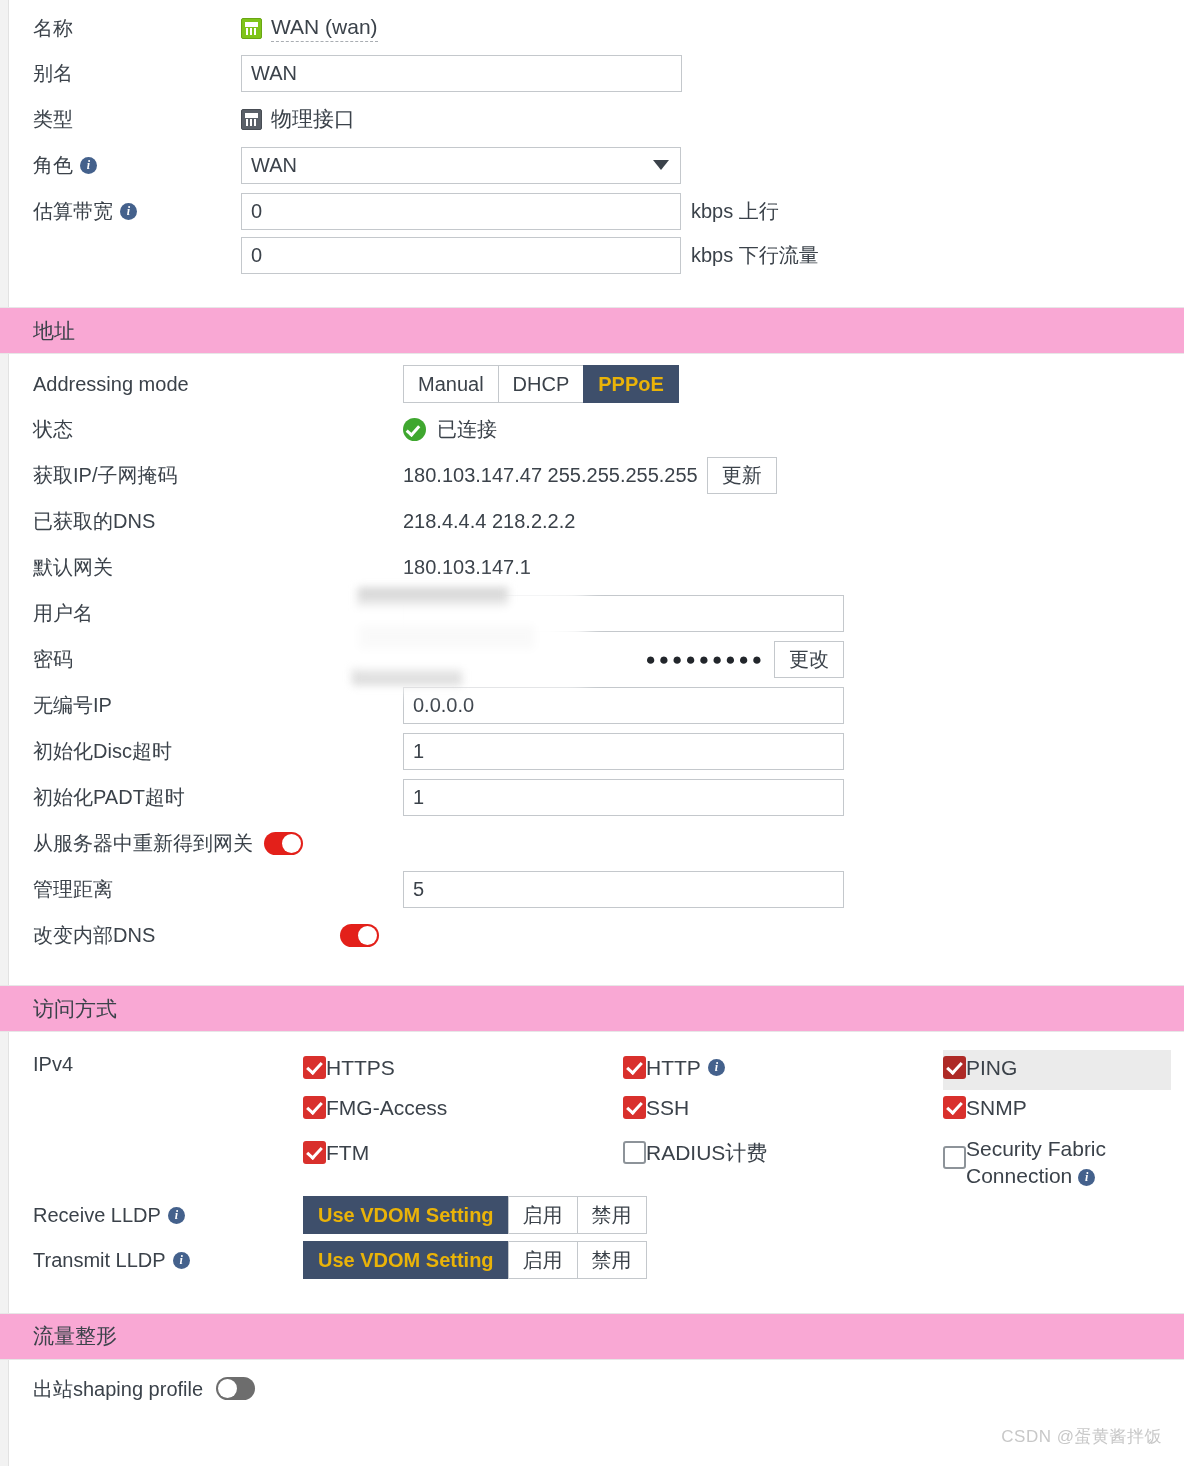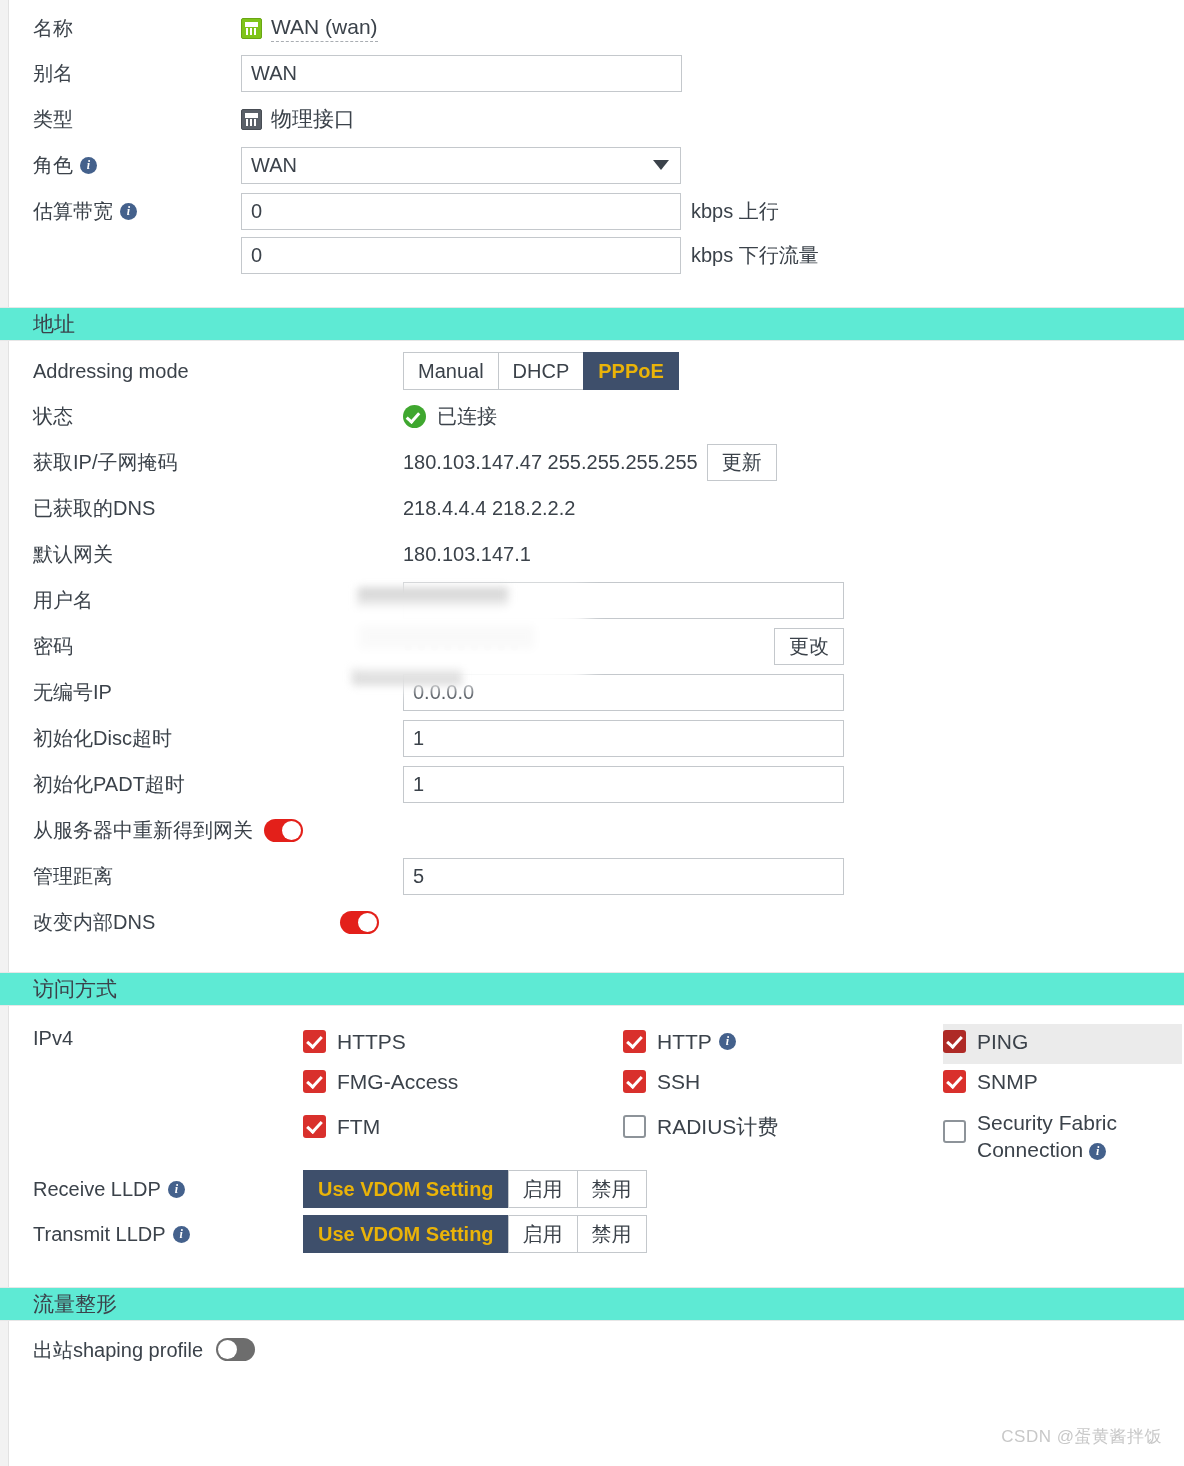--- a/index.html
+++ b/index.html
@@ -26,24 +26,24 @@
     border-right: 1px solid #e2e2e2;
   }
   .page {
     position: absolute;
     left: 10px; top: 0; right: 0; bottom: 0;
     background: #fff;
   }
 
   
   .section-head {
-    background: #5eead4;
+    background: #f9a8d4;
     border-top: 1px solid #e7e7e7;
     border-bottom: 1px solid #e7e7e7;
-    height: 34px;
+    height: 47px;
     display: flex;
     align-items: center;
     padding-left: 23px;
     font-size: 21px;
     color: #3b424a;
     margin-left: -10px;
     padding-left: 33px;
   }
 
   
@@ -249,21 +249,20 @@
   
   .cbgrid {
     display: grid;
     grid-template-columns: 320px 320px auto;
     row-gap: 0;
     padding-top: 4px;
   }
   .cbcell {
     display: flex;
     align-items: flex-start;
-    gap: 11px;
     min-height: 40px;
     padding: 3px 0;
   }
   .cbcell.hl { background: #ebebeb; align-self: start; padding-right: 6px; }
   .cb {
     width: 23px; height: 23px;
     border-radius: 3px;
     flex: 0 0 23px;
     position: relative;
     margin-top: 3px;
@@ -432,21 +431,21 @@
 
   <div class="row">
     <div class="lbl" style="width:325px;flex:0 0 325px;">用户名</div>
     <div class="fld">
       <div class="inp w441"></div>
     </div>
   </div>
 
   <div class="row">
     <div class="lbl" style="width:325px;flex:0 0 325px;">密码</div>
-    <div class="fld" style="width:441px;justify-content:space-between;">
+    <div class="fld" style="width:441px;justify-content:flex-end;">
       <span class="pw-dots">●●●●●●●●●</span>
       <div class="sbtn">更改</div>
     </div>
   </div>
 
   <div class="row">
     <div class="lbl" style="width:325px;flex:0 0 325px;">无编号IP</div>
     <div class="fld">
       <div class="inp w441">0.0.0.0</div>
     </div>

